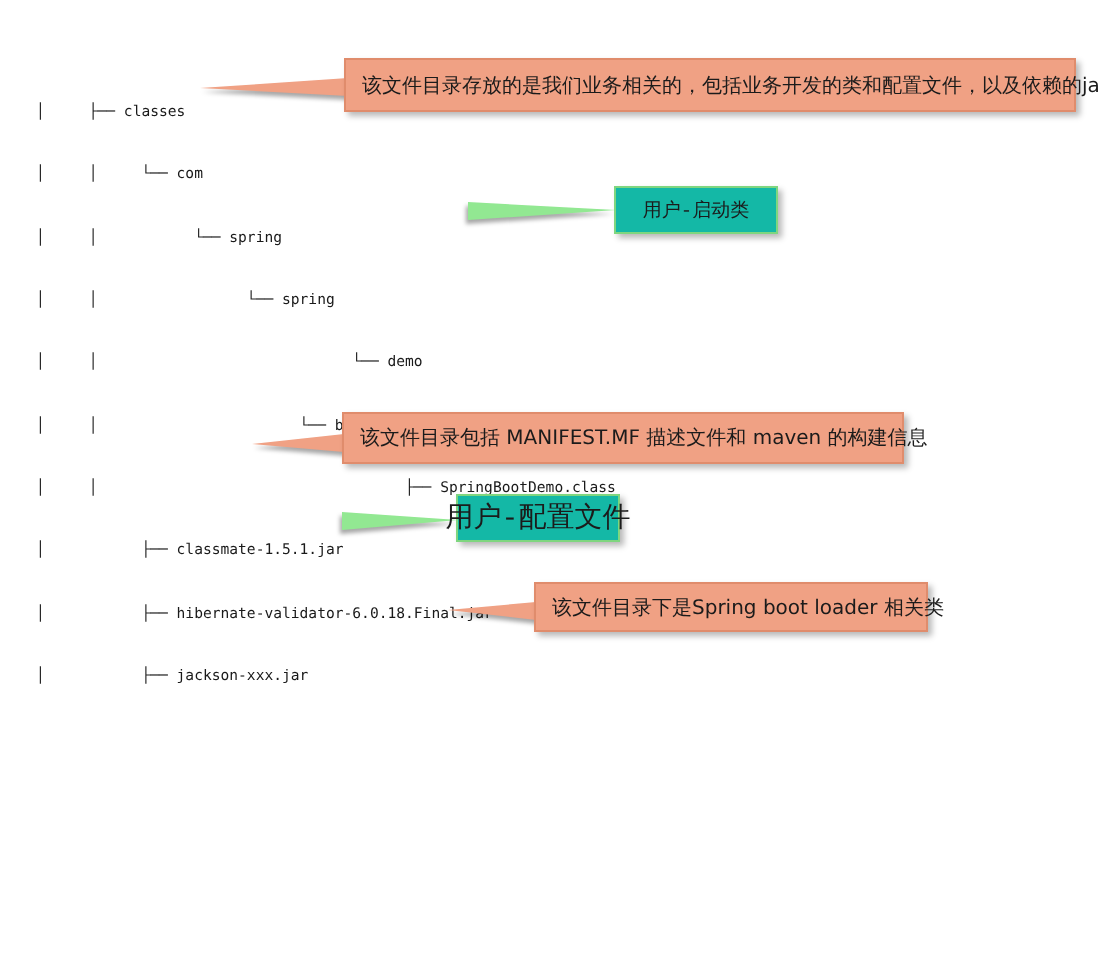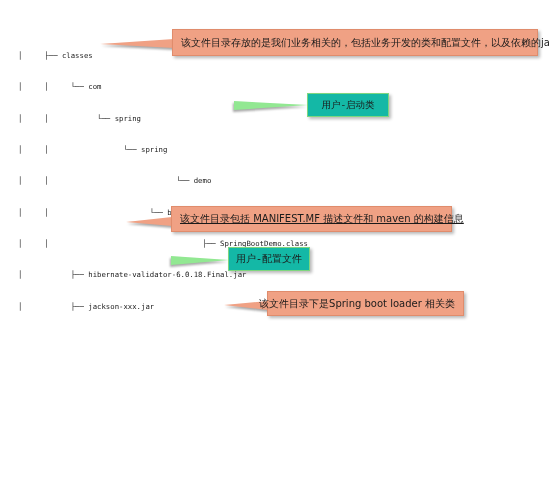--- a/index.html
+++ b/index.html
@@ -101,20 +101,21 @@
 <body>
 
 <div id="tree">
   <div class="ln">│     ├── classes</div>
   <div class="ln">│     │     └── com</div>
   <div class="ln">│     │           └── spring</div>
   <div class="ln">│     │                 └── spring</div>
   <div class="ln">│     │                             └── demo</div>
   <div class="ln">│     │                       └── boot</div>
   <div class="ln">│     │                                   ├── SpringBootDemo.class</div>
+  <div class="ln">│           ├── classmate-1.5.1.jar</div>
   <div class="ln">│           ├── hibernate-validator-6.0.18.Final.jar</div>
   <div class="ln">│           ├── jackson-xxx.jar</div>
   
   
   
   
   
   
   
   
@@ -151,24 +152,24 @@
   <span class="ctext" style="font-size:10px;">该文件目录存放的是我们业务相关的，包括业务开发的类和配置文件，以及依赖的jar</span>
 </div>
 
 <div class="leader wedge-g1" style="left:234px; top:101px;"></div>
 <div class="callout green" style="left:307px; top:93px; width:82px; height:24px; justify-content:center;">
   <span class="ctext" style="font-size:9.5px;">用户-启动类</span>
 </div>
 
 <div class="leader wedge-o2" style="left:126px; top:217px;"></div>
 <div class="callout orange" style="left:171px; top:206px; width:281px; height:26px;">
-  <span class="ctext" style="font-size:10px;text-decoration:underline;">该文件目录包括 MANIFEST.MF 描述文件和 maven 的构建信息</span>
+  <span class="ctext" style="font-size:10px;">该文件目录包括 MANIFEST.MF 描述文件和 maven 的构建信息</span>
 </div>
 
 <div class="leader wedge-g2" style="left:171px; top:256px;"></div>
 <div class="callout green" style="left:228px; top:247px; width:82px; height:24px; justify-content:center;">
-  <span class="ctext" style="font-size:10px;">用户-配置文件</span>
+  <span class="ctext" style="font-size:14px;">用户-配置文件</span>
 </div>
 
 <div class="leader wedge-o3" style="left:224px; top:301px;"></div>
-<div class="callout orange" style="left:267px; top:291px; width:197px; height:25px;justify-content:flex-end;">
+<div class="callout orange" style="left:267px; top:291px; width:197px; height:25px;">
   <span class="ctext" style="font-size:10px;">该文件目录下是Spring boot loader  相关类</span>
 </div>
 
 </body></html>

